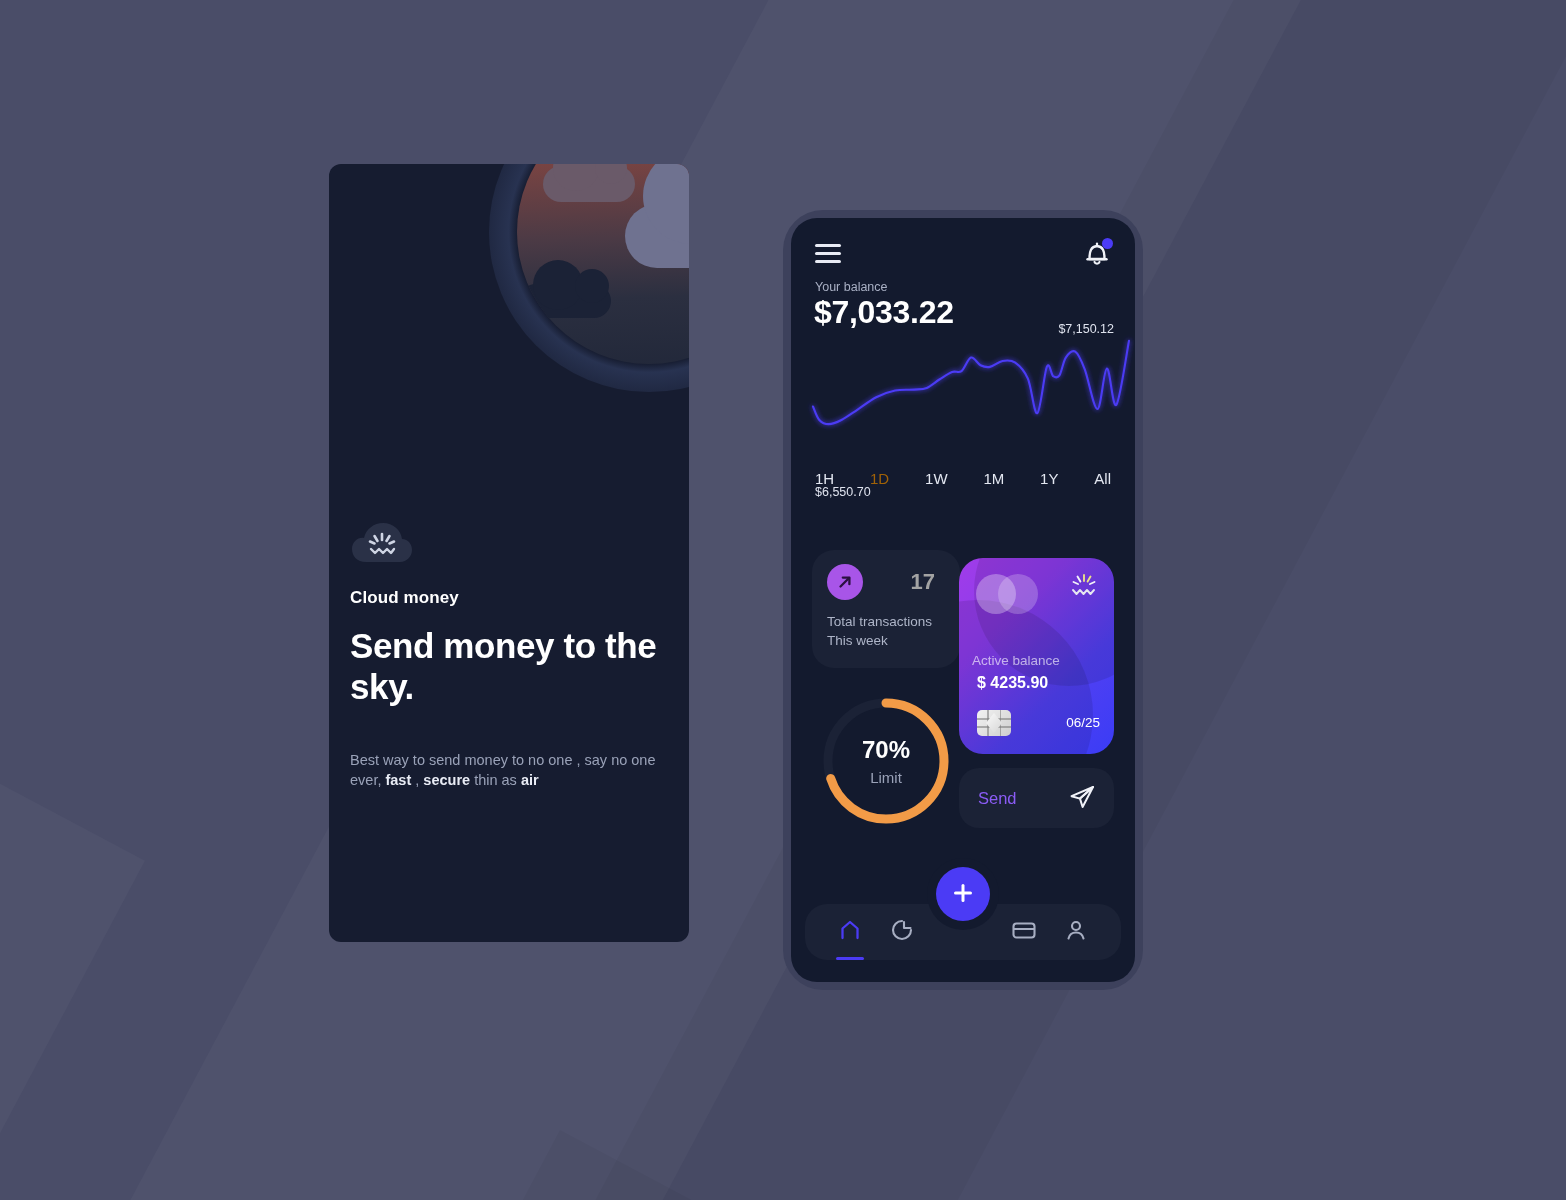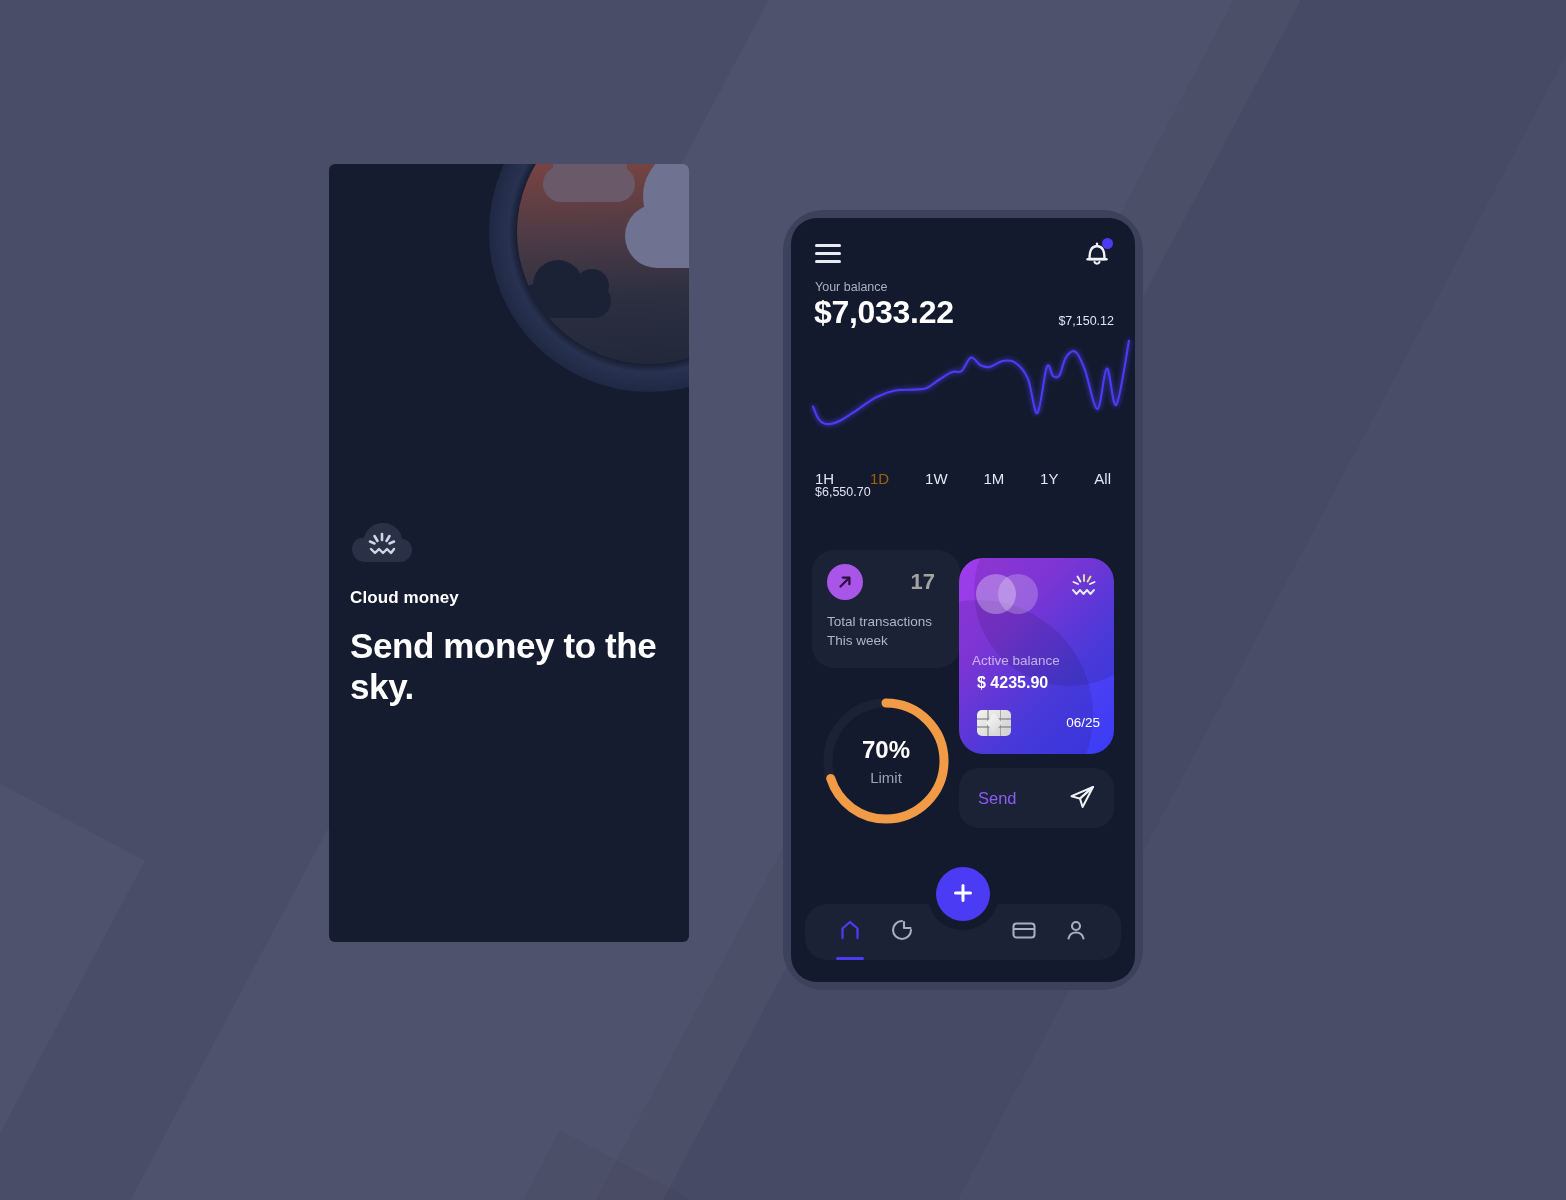--- a/index.html
+++ b/index.html
@@ -30,21 +30,21 @@
     transform: rotate(28deg);
     transform-origin: top left;
   }
 
   
   .phone-left {
     position: absolute;
     left: 329px; top: 164px;
     width: 360px; height: 778px;
     background: #161c30;
-    border-radius: 6px;
+    border-radius: 12px;
     overflow: hidden;
   }
 
   
   .planet-wrap {
     position: absolute;
     left: 160px; top: -92px;
     width: 320px; height: 320px;
   }
   .planet-halo {
@@ -180,21 +180,21 @@
   .bal-label {
     position: absolute; left: 24px; top: 62px;
     color: #a9b0c4; font-size: 12.5px;
   }
   .bal-amount {
     position: absolute; left: 23px; top: 76px;
     color: #ffffff; font-size: 32px; font-weight: bold;
     letter-spacing: -0.3px;
   }
   .bal-high {
-    position: absolute; right: 21px; top: 96px;
+    position: absolute; right: 21px; top: 104px;
     color: #dfe3ee; font-size: 12.5px;
   }
   .bal-low {
     position: absolute; left: 24px; top: 228px;
     color: #dfe3ee; font-size: 12.5px; margin-top: 39px;
   }
 
   .spark { position: absolute; left: 14px; top: 110px; width: 332px; height: 115px; }
 
   
@@ -377,20 +377,21 @@
           <line x1="44" y1="23.5" x2="39.5" y2="25.5"></line>
         </g>
         <polyline points="21,31 25,35 29,31 33,35 37,31 41,35 44,31" fill="none" stroke="#cfd5e4" stroke-width="2.4" stroke-linecap="round" stroke-linejoin="round"></polyline>
       </svg>
     </div>
 
     <div class="brand-name">Cloud money</div>
 
     <div class="headline">Send money to the sky.</div>
 
+    <div class="subcopy"><span>Best way to send money to no one , say no one ever, </span><b>fast</b><span> , </span><b>secure</b><span> thin as </span><b>air</b></div>
   </div>
 
 </div>
 
 <div class="phone-right">
   <div class="screen">
 
     <div class="topbar">
       <div class="hamburger">
         <span></span>

